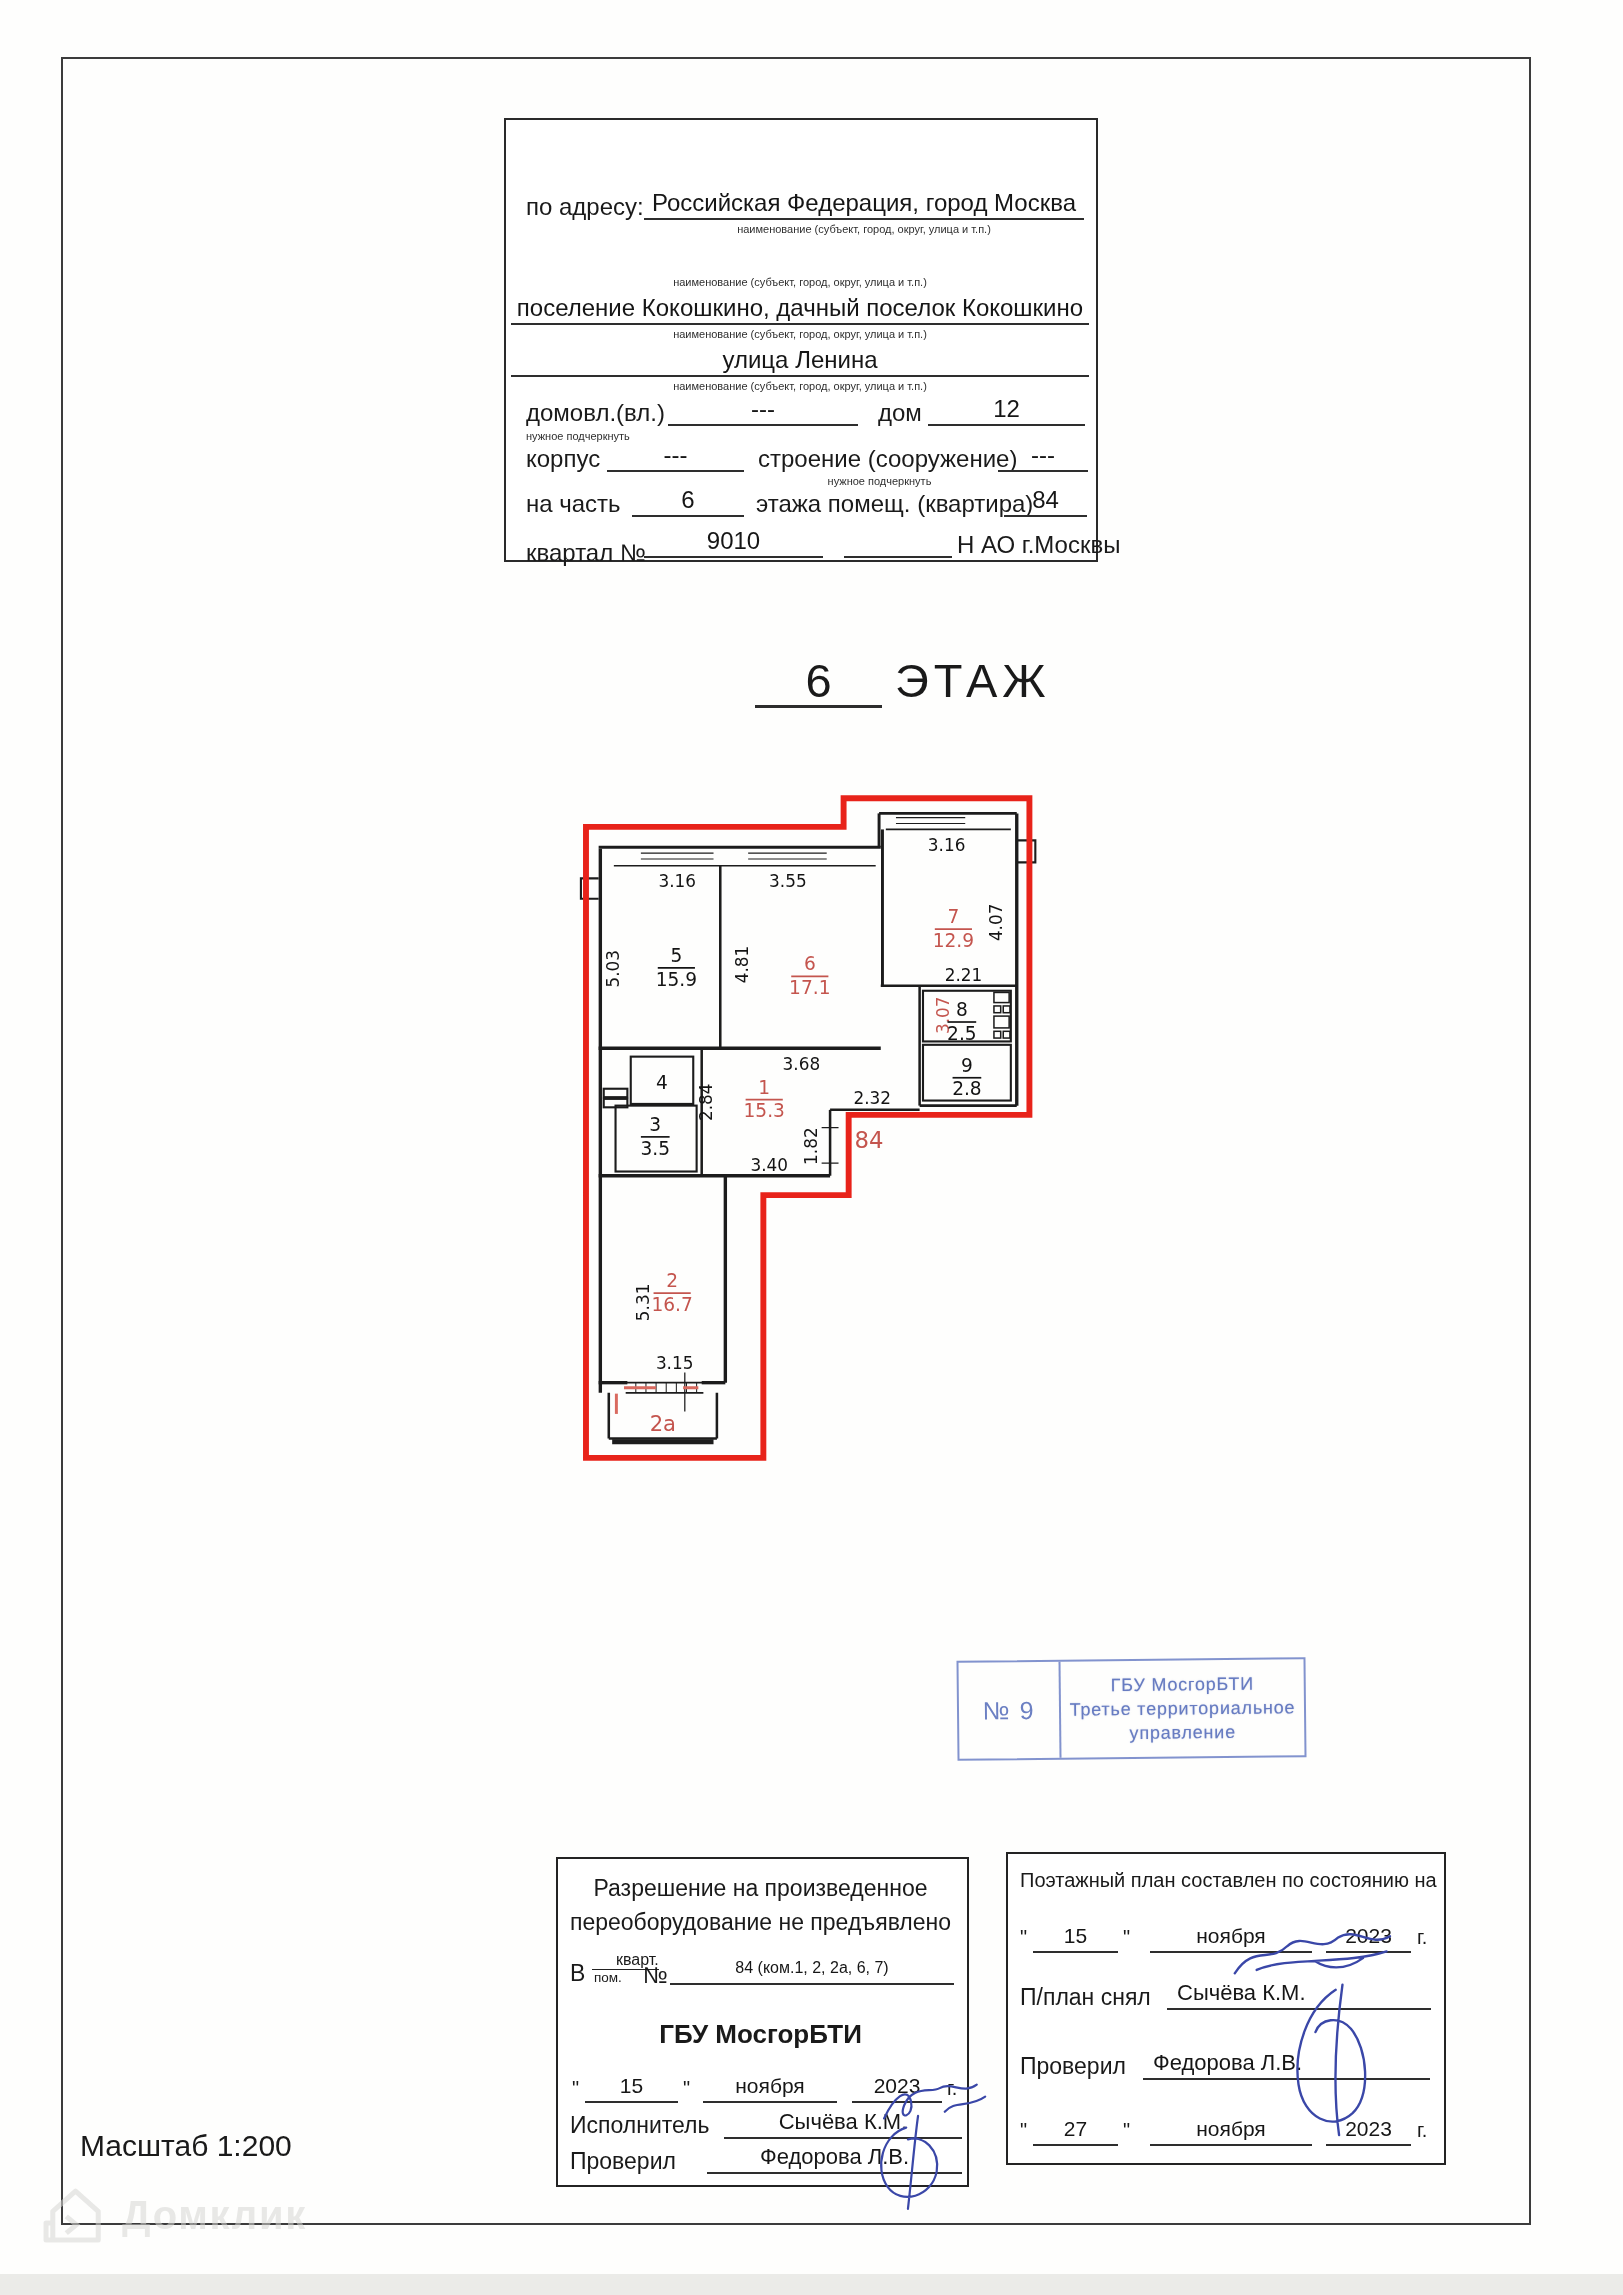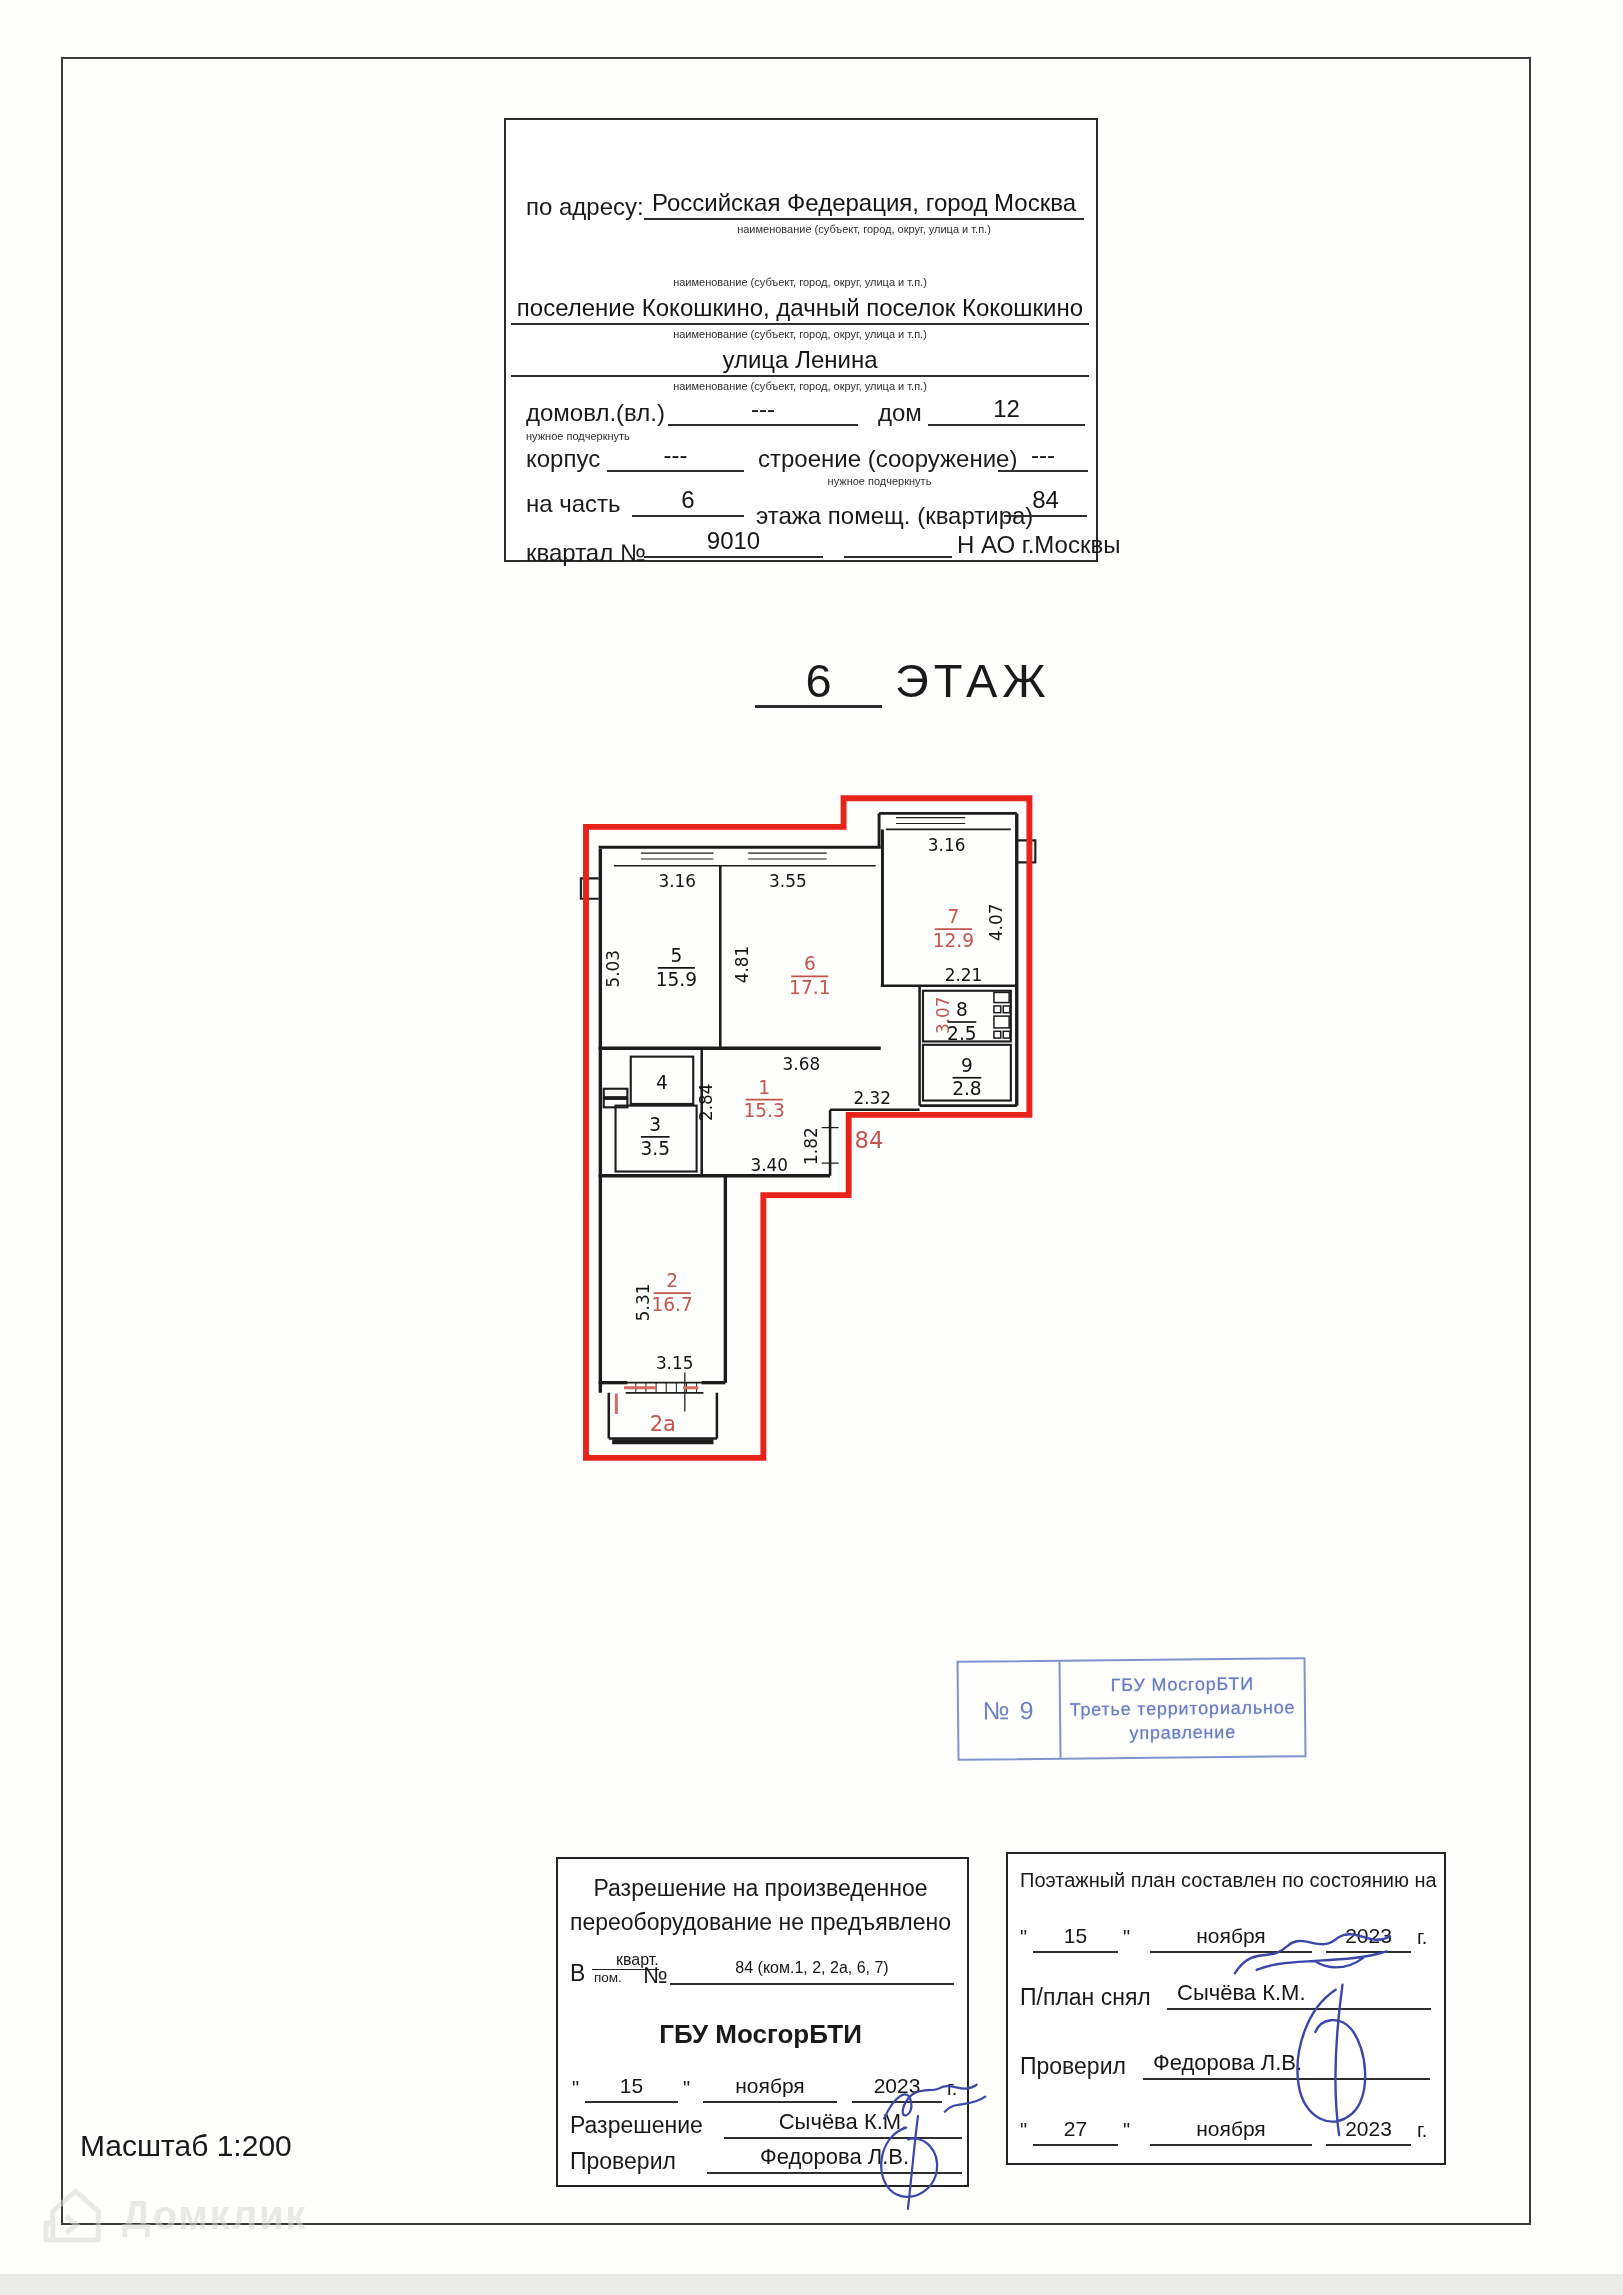--- a/index.html
+++ b/index.html
@@ -58,21 +58,21 @@
   <div class="cap" style="left:526px;top:430px;">нужное подчеркнуть</div>
 
   <div class="t fs28" style="left:526px;top:445px;">корпус</div>
   <div class="valline" style="left:607px;top:440px;width:137px;">---</div>
   <div class="t fs28" style="left:758px;top:445px;">строение (сооружение)</div>
   <div class="valline" style="left:998px;top:440px;width:90px;">---</div>
   <div class="cap" style="left:761px;top:475px;width:237px;">нужное подчеркнуть</div>
 
   <div class="t fs28" style="left:526px;top:490px;">на часть</div>
   <div class="valline" style="left:632px;top:485px;width:112px;">6</div>
-  <div class="t fs28" style="left:756px;top:490px;margin-top:12px;">этажа помещ. (квартира)</div>
+  <div class="t fs28" style="left:756px;top:490px;">этажа помещ. (квартира)</div>
   <div class="valline" style="left:1004px;top:485px;width:83px;">84</div>
 
   <div class="t fs28" style="left:526px;top:539px;text-align:right;">квартал №</div>
   <div class="valline" style="left:644px;top:526px;width:179px;">9010</div>
   <div class="valline" style="left:844px;top:526px;width:108px;"></div>
   <div class="t fs28" style="left:957px;top:531px;">Н АО г.Москвы</div>
 
   <div class="t" style="left:755px;top:653px;width:127px;text-align:center;font-size:47px;border-bottom:3.4px solid #2d2d2d;height:52px;">6</div>
   <div class="t" style="left:895px;top:653px;font-size:47px;letter-spacing:5px;">ЭТАЖ</div>
 
@@ -227,21 +227,21 @@
 
   <div class="t center" style="left:556px;top:2019px;width:409px;font-size:26px;font-weight:600;">ГБУ МосгорБТИ</div>
 
   <div class="t fs25" style="left:572px;top:2077px;">"</div>
   <div class="valline" style="left:585px;top:2071px;width:93px;font-size:21px;">15</div>
   <div class="t fs25" style="left:683px;top:2077px;">"</div>
   <div class="valline" style="left:703px;top:2071px;width:134px;font-size:21px;">ноября</div>
   <div class="valline" style="left:852px;top:2071px;width:90px;font-size:21px;">2023</div>
   <div class="t fs25" style="left:947px;top:2077px;">г.</div>
 
-  <div class="t fs27" style="left:570px;top:2112px;">Разрешение</div>
+  <div class="t fs27" style="left:570px;top:2112px;">Исполнитель</div>
   <div class="valline" style="left:724px;top:2107px;width:238px;font-size:22px;">Сычёва К.М.</div>
   <div class="t fs27" style="left:570px;top:2148px;">Проверил</div>
   <div class="valline" style="left:707px;top:2142px;width:255px;font-size:22px;">Федорова Л.В.</div>
 
   <div class="box" style="left:1006px;top:1852px;width:436px;height:309px;"></div>
   <div class="t" style="left:1020px;top:1869px;font-size:20px;">Поэтажный план составлен по состоянию на</div>
 
   <div class="t fs25" style="left:1020px;top:1926px;">"</div>
   <div class="valline" style="left:1033px;top:1921px;width:85px;font-size:21px;">15</div>
   <div class="t fs25" style="left:1123px;top:1926px;">"</div>

